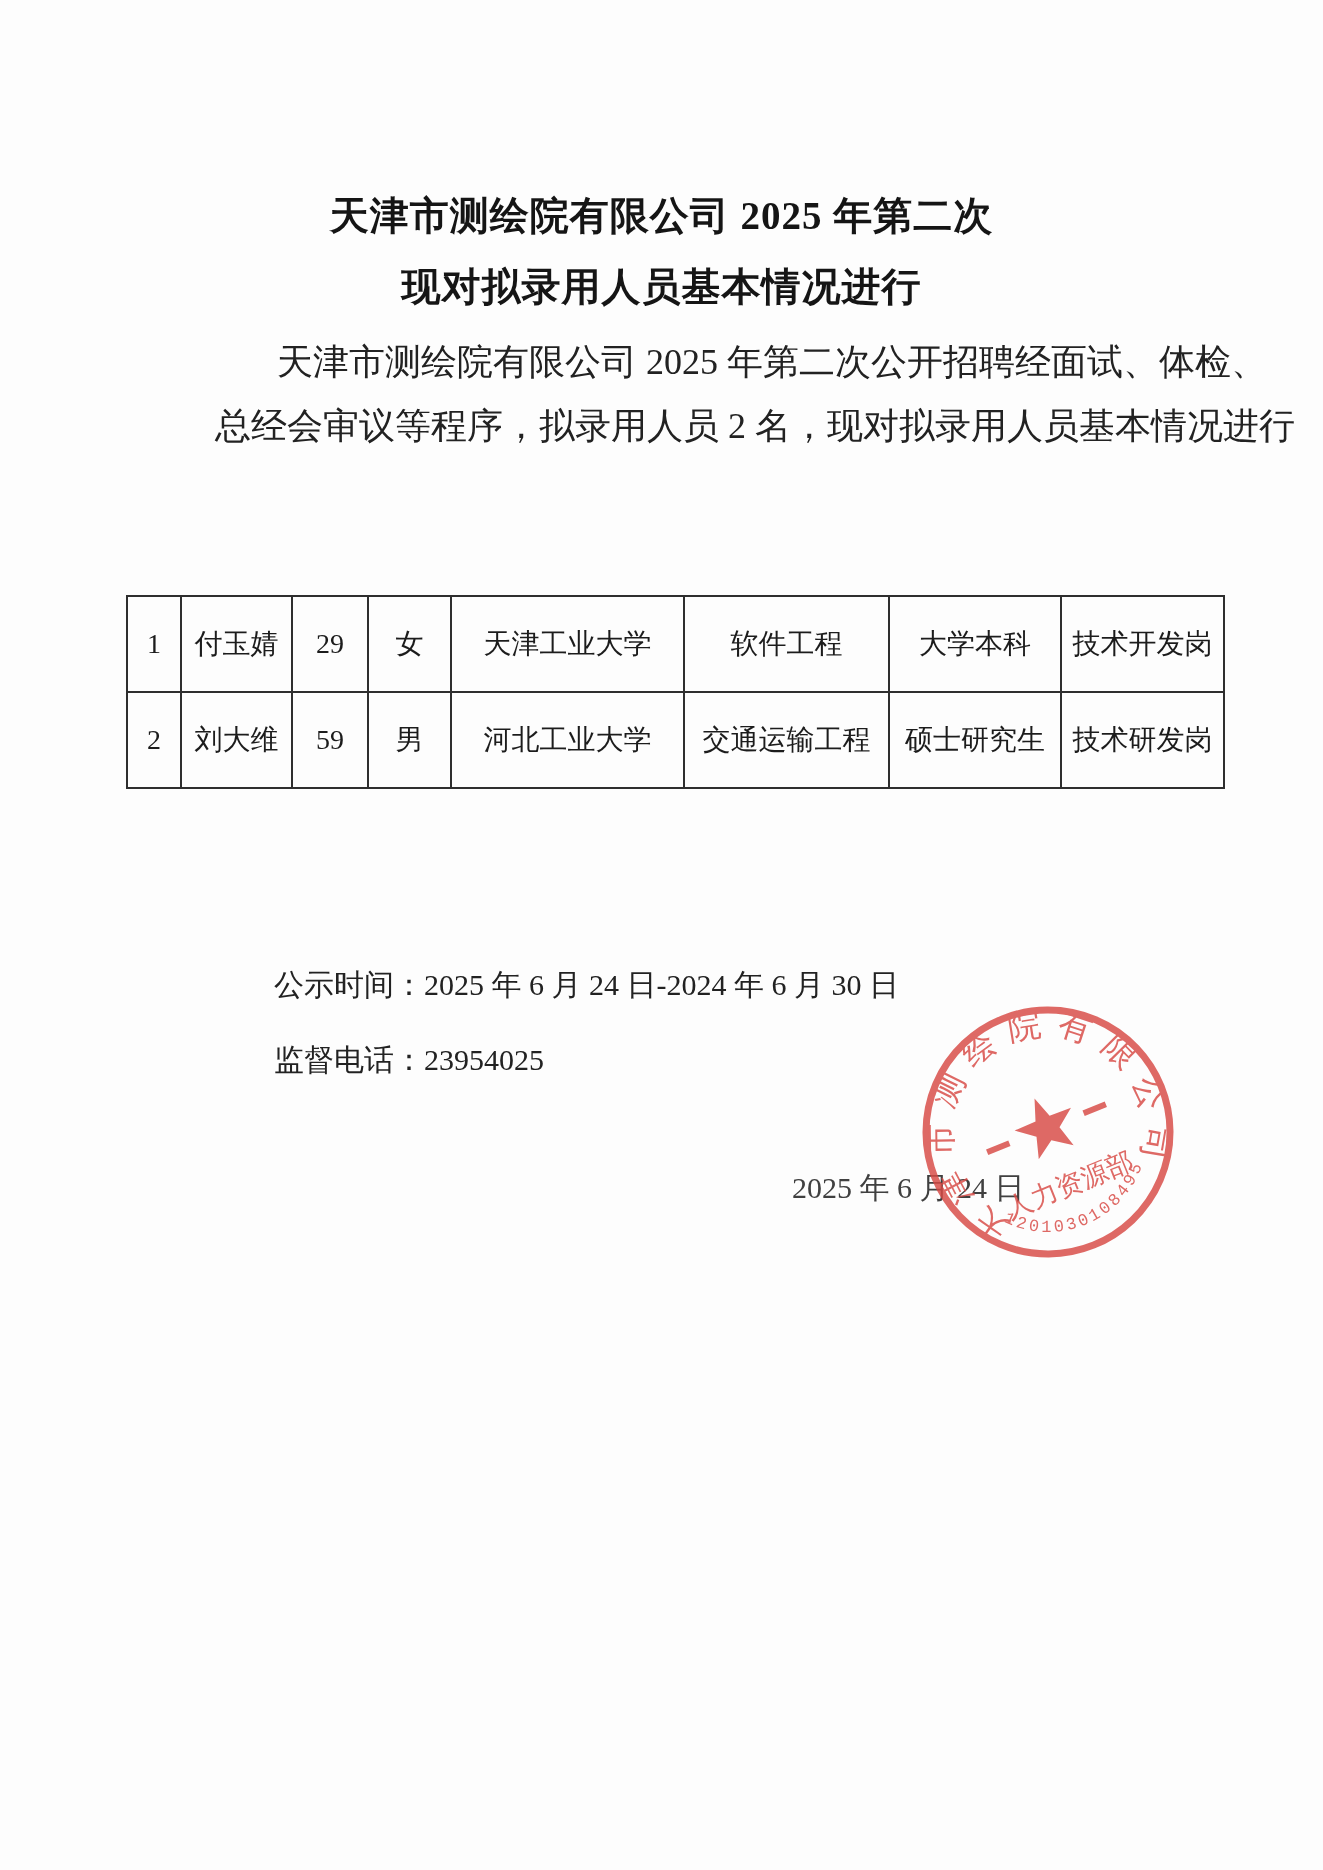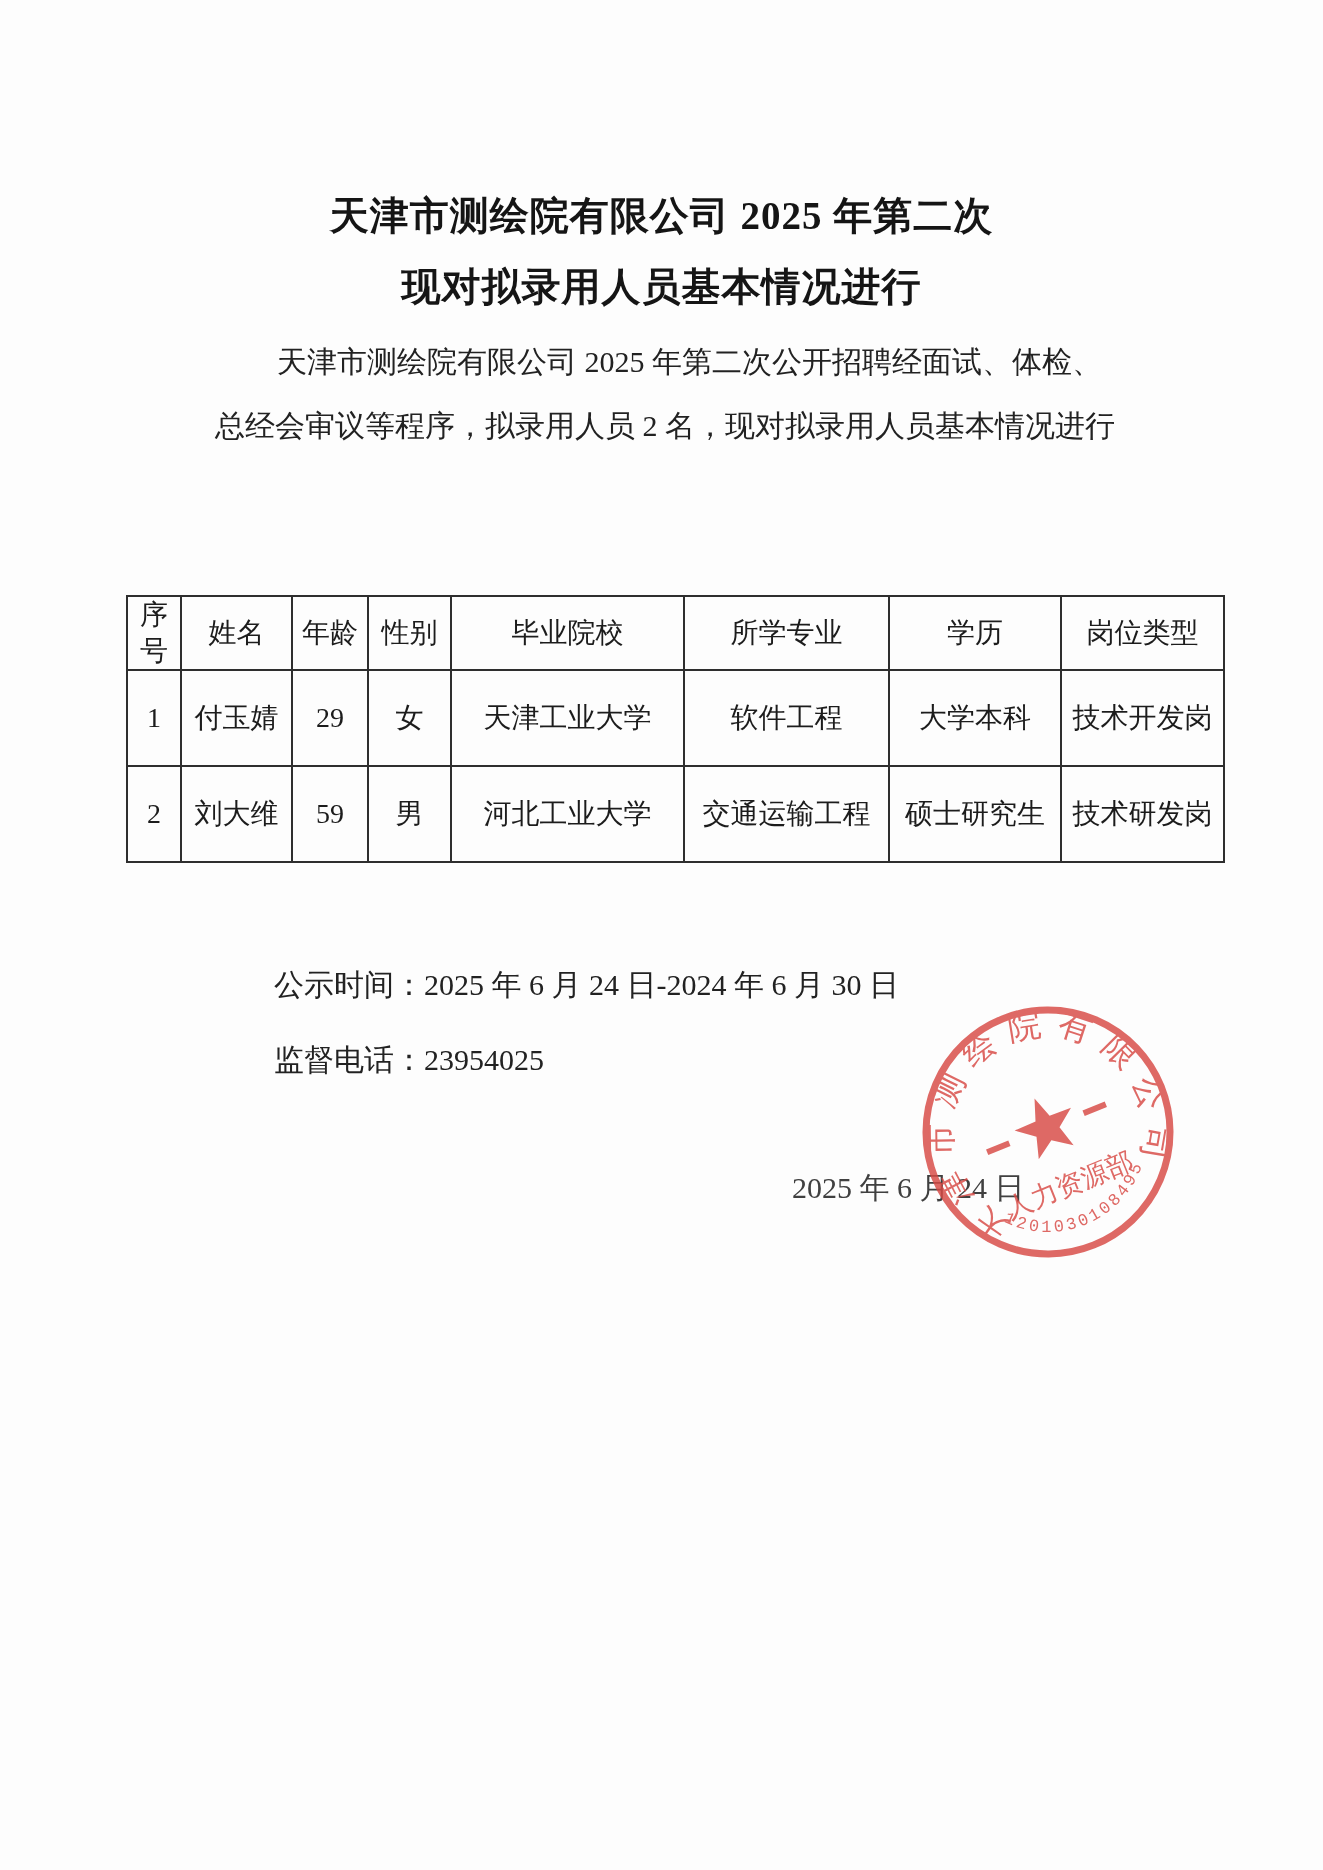--- a/index.html
+++ b/index.html
@@ -6,21 +6,21 @@
   body { width: 1323px; height: 1870px; position: relative; overflow: hidden;
          font-family: "Liberation Serif", "DejaVu Serif", serif; color: #1d1d1d; }
 
   .page { position: absolute; inset: 0; background: #fdfdfd; }
 
   .title-block { position: absolute; top: 180px; left: 0; width: 100%;
                  text-align: center; font-size: 39px; font-weight: 700;
                  line-height: 71px; letter-spacing: 1px; color: #151515; }
 
   .intro-block { position: absolute; top: 330px; left: 215px; width: 945px;
-                 font-size: 30px; color: #222; }
+                 font-size: 36px; color: #222; }
   .intro-line { display: block; line-height: 64px; white-space: nowrap; }
   .intro-line.first { text-indent: 62px; }
 
   table.roster { position: absolute; top: 595px; left: 126px; width: 1097px;
                  border-collapse: collapse; table-layout: fixed;
                  font-size: 28px; color: #1c1c1c; }
   table.roster th, table.roster td { border: 2px solid #2e2e2e; text-align: center;
                  vertical-align: middle; padding: 0 2px; font-weight: normal;
                  line-height: 36px; word-break: break-all; }
   tr.hdr-row { height: 73px; }
@@ -57,30 +57,20 @@
       <col style="width:54px">
         <col style="width:111px">
         <col style="width:76px">
         <col style="width:83px">
       <col style="width:233px">
         <col style="width:205px">
         <col style="width:172px">
         <col style="width:163px">
     </colgroup>
     <tbody>
-        <tr class="hdr-row">
-      <th>序号</th>
-      <th>姓名</th>
-      <th>年龄</th>
-      <th>性别</th>
-      <th>毕业院校</th>
-      <th>所学专业</th>
-      <th>学历</th>
-      <th>岗位类型</th>
-    </tr>
     <tr class="data-row">
       <td>1</td>
       <td>付玉婧</td>
       <td>29</td>
       <td>女</td>
       <td>天津工业大学</td>
       <td>软件工程</td>
       <td>大学本科</td>
       <td>技术开发岗</td>
     </tr>

